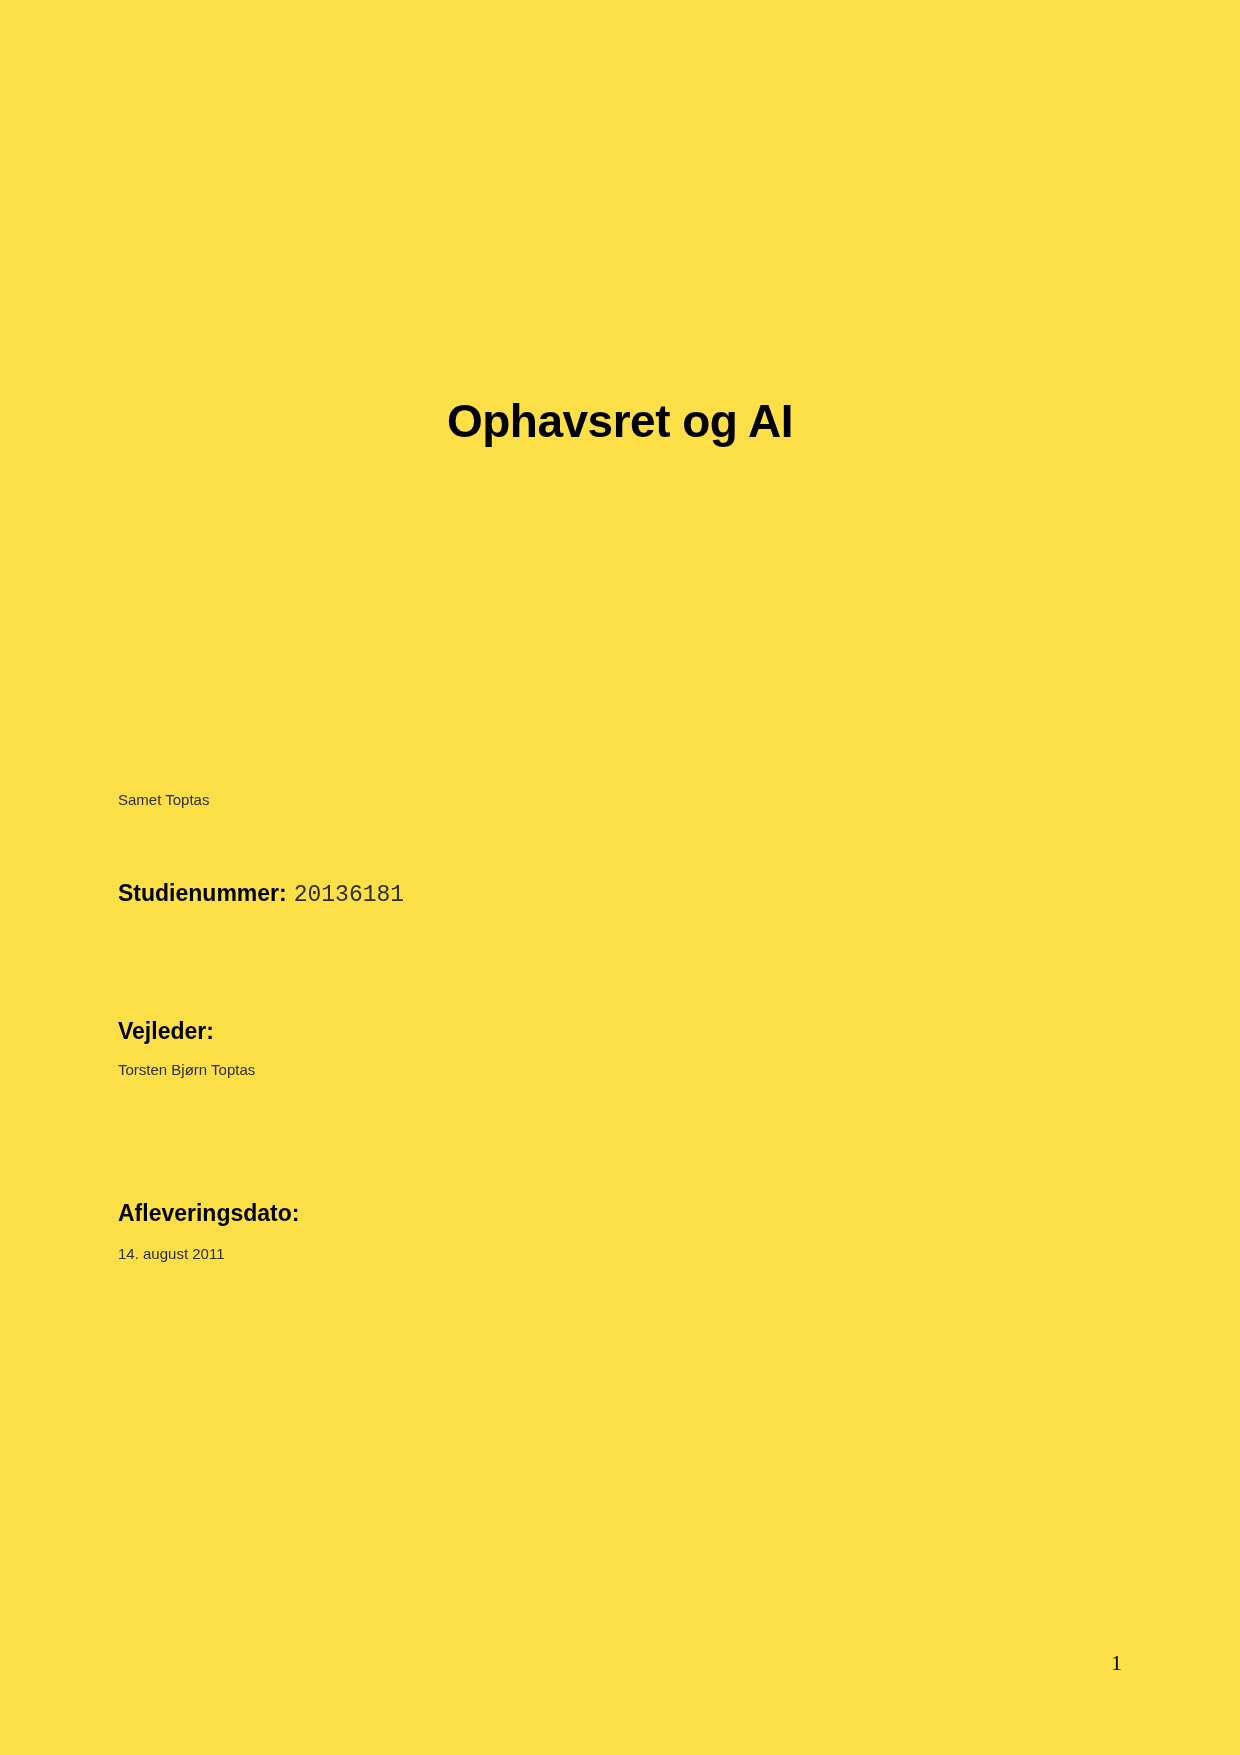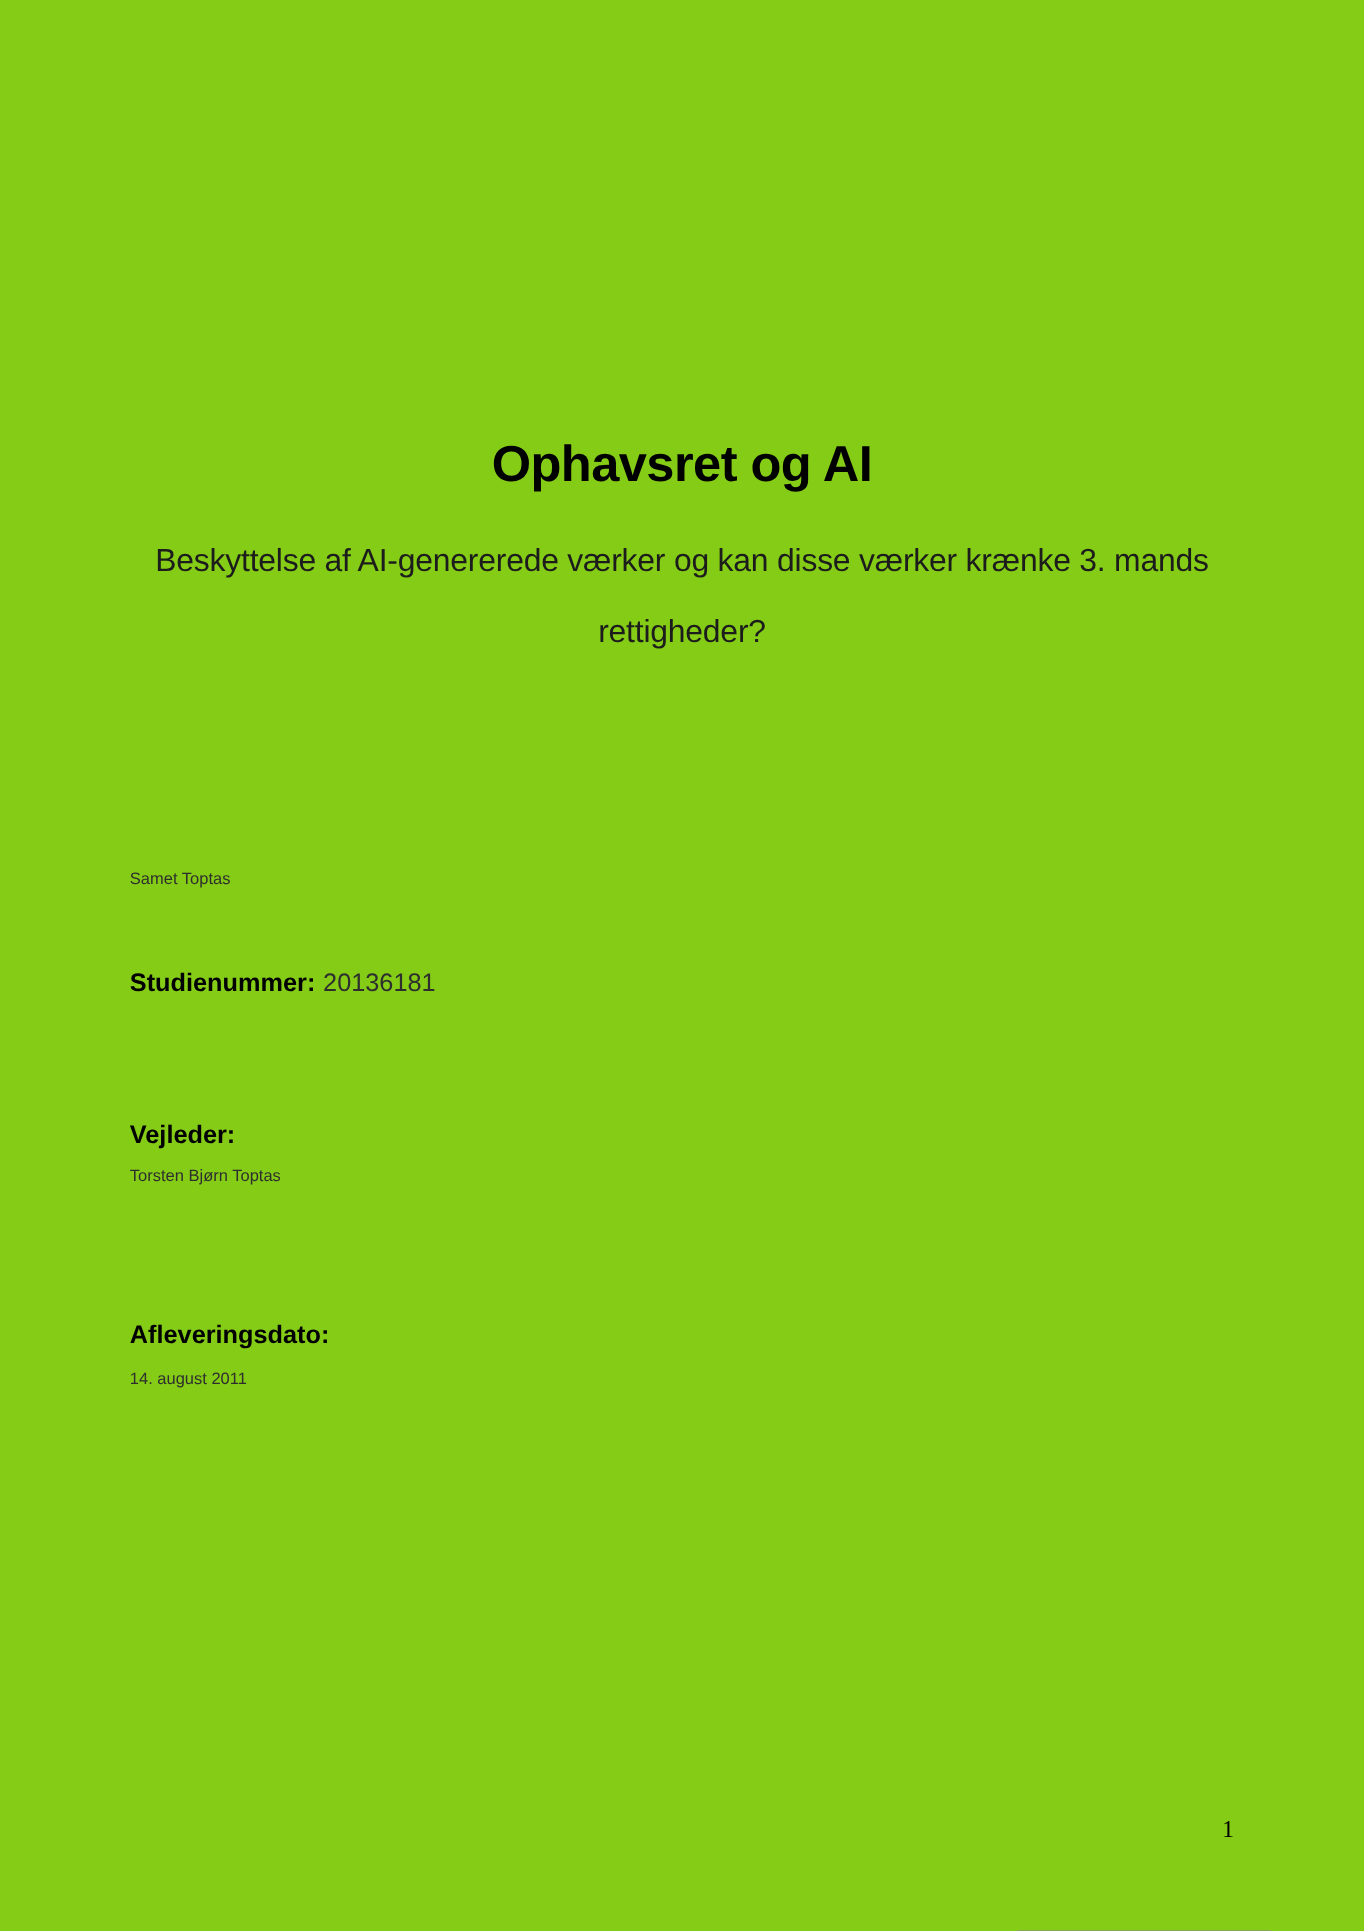--- a/index.html
+++ b/index.html
@@ -5,21 +5,21 @@
   html, body {
     margin: 0;
     padding: 0;
     background: #888;
   }
   .page {
     position: relative;
     width: 1240px;
     height: 1755px;
     margin: 0 auto;
-    background: #84cc16;
+    background: #fde047;
     font-family: "Liberation Sans", sans-serif;
     color: #000;
     overflow: hidden;
   }
   .title {
     position: absolute;
     top: 394px;
     left: 0;
     width: 100%;
     margin: 0;
@@ -65,20 +65,21 @@
   }
   .inline-line .lbl {
     font-weight: 700;
     color: #000000;
     margin-top: 40px;
   }
   .inline-line .val {
     font-weight: 400;
     color: #2e2e2e;
     margin-left: 7px;
+    font-family: Liberation Mono, monospace;
   }
   .pos-author-label   { top: 748px; }
   .pos-author-value   { top: 791px; }
   .pos-student-line   { top: 880px; }
   .pos-supervisor-label { top: 1018px; }
   .pos-supervisor-value { top: 1061px; }
   .pos-date-label     { top: 1200px; }
   .pos-date-value     { top: 1245px; }
   .page-number {
     position: absolute;
@@ -89,24 +90,20 @@
     color: #000000;
   }
 </style>
 </head>
 <body>
 
 <div class="page">
 
   <h1 class="title">Ophavsret og AI</h1>
 
-  <div class="subtitle">
-    <div>Beskyttelse af AI-genererede værker og kan disse værker krænke 3. mands</div>
-    <div>rettigheder?</div>
-  </div>
 
   <div class="value pos-author-value">Samet Toptas</div>
 
   <div class="inline-line pos-student-line">
     <span class="lbl">Studienummer:</span><span class="val">20136181</span>
   </div>
 
   <div class="label pos-supervisor-label">Vejleder:</div>
   <div class="value pos-supervisor-value">Torsten Bjørn Toptas</div>
 

